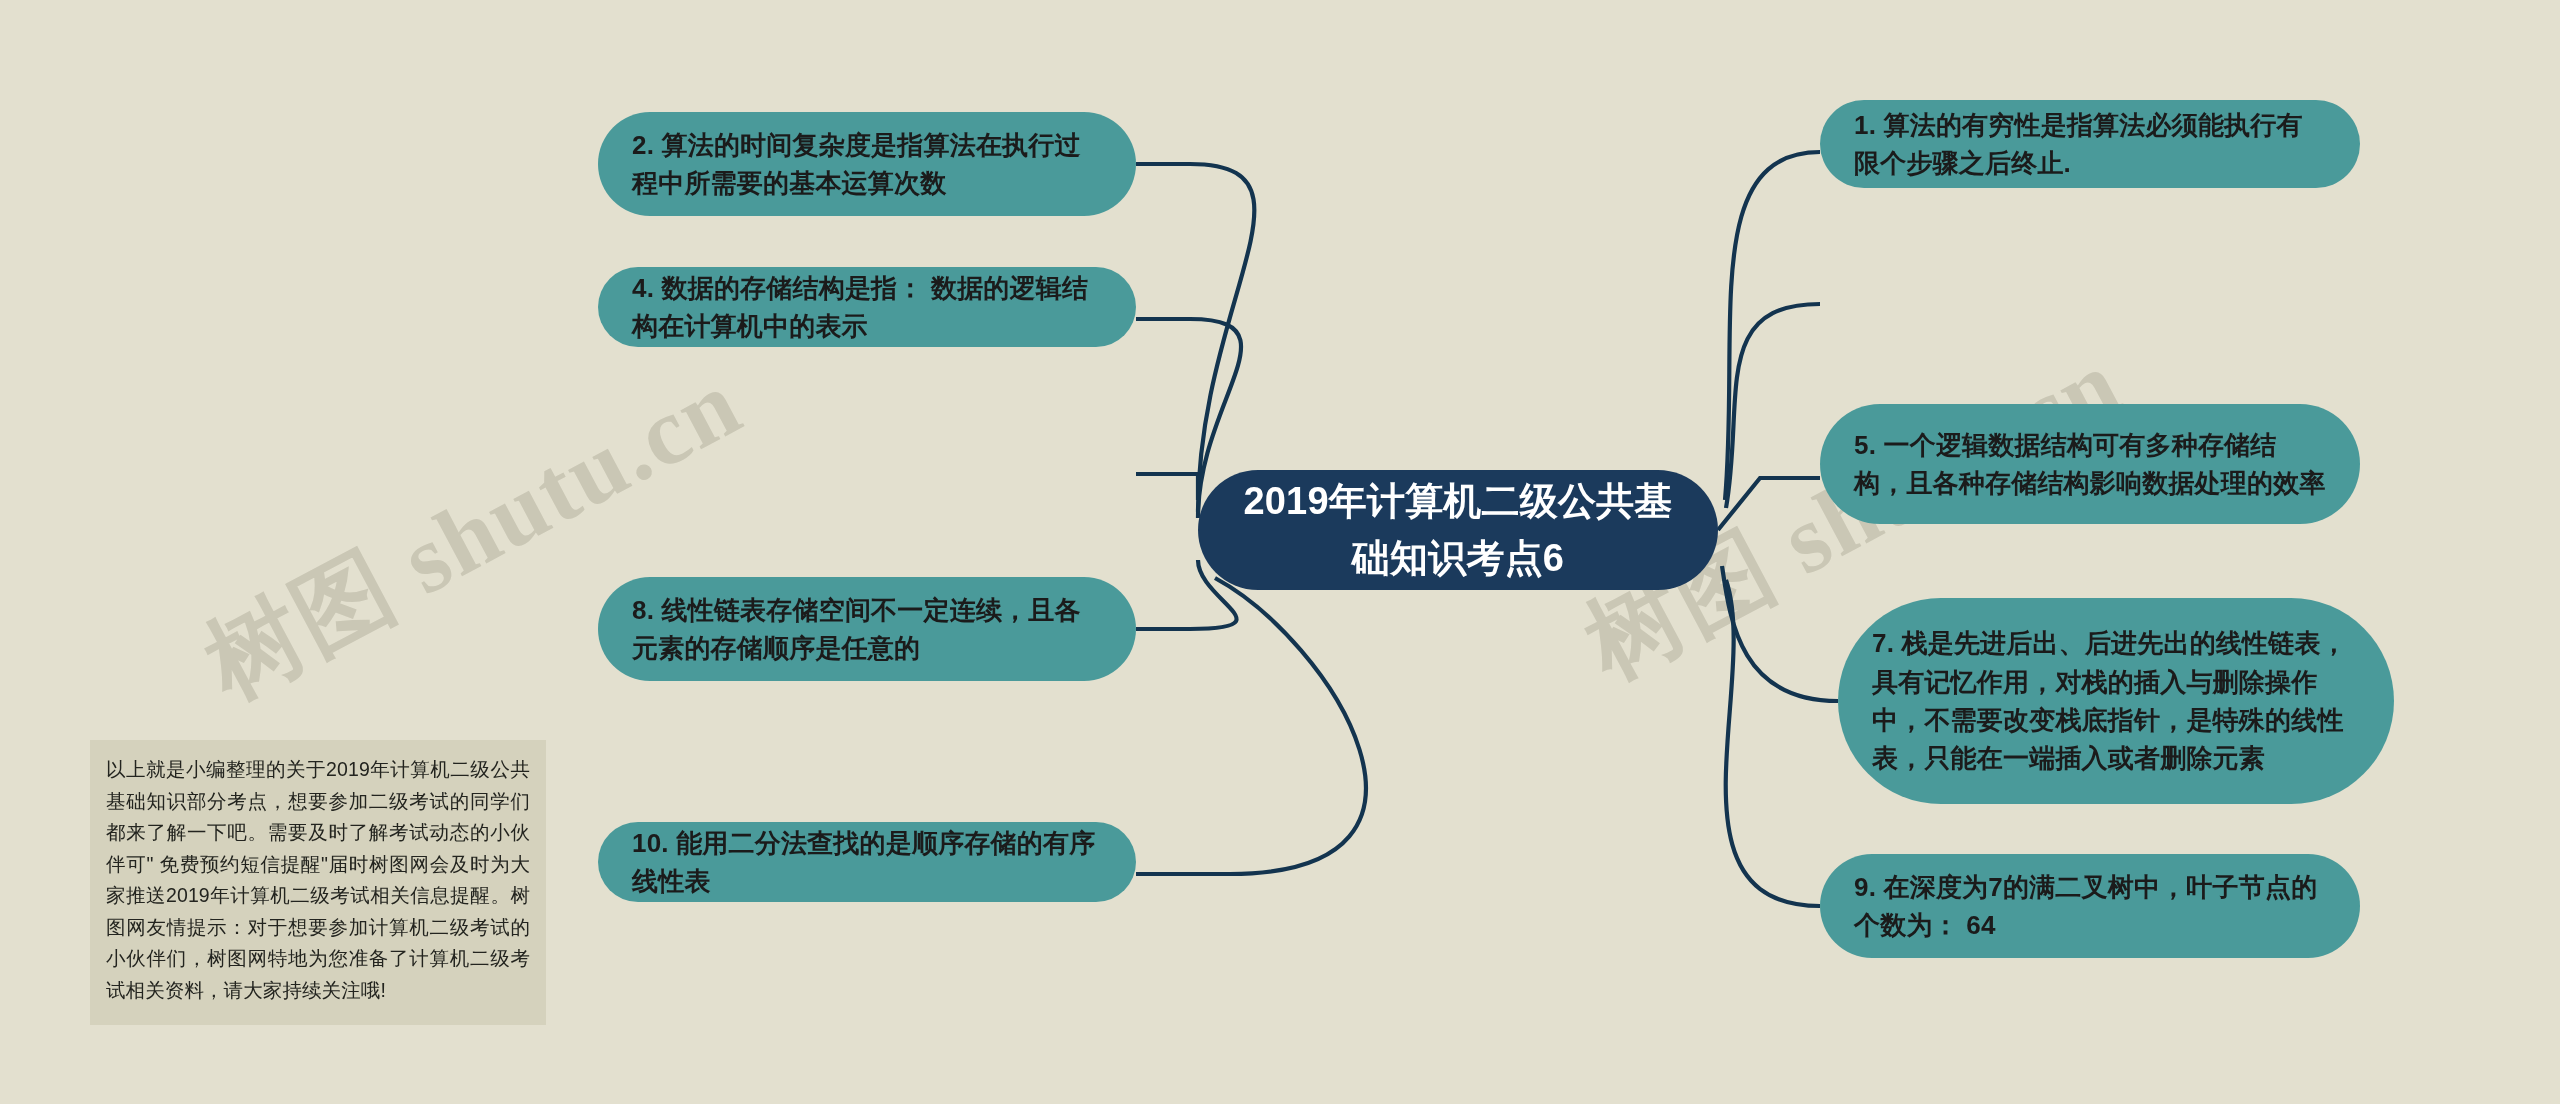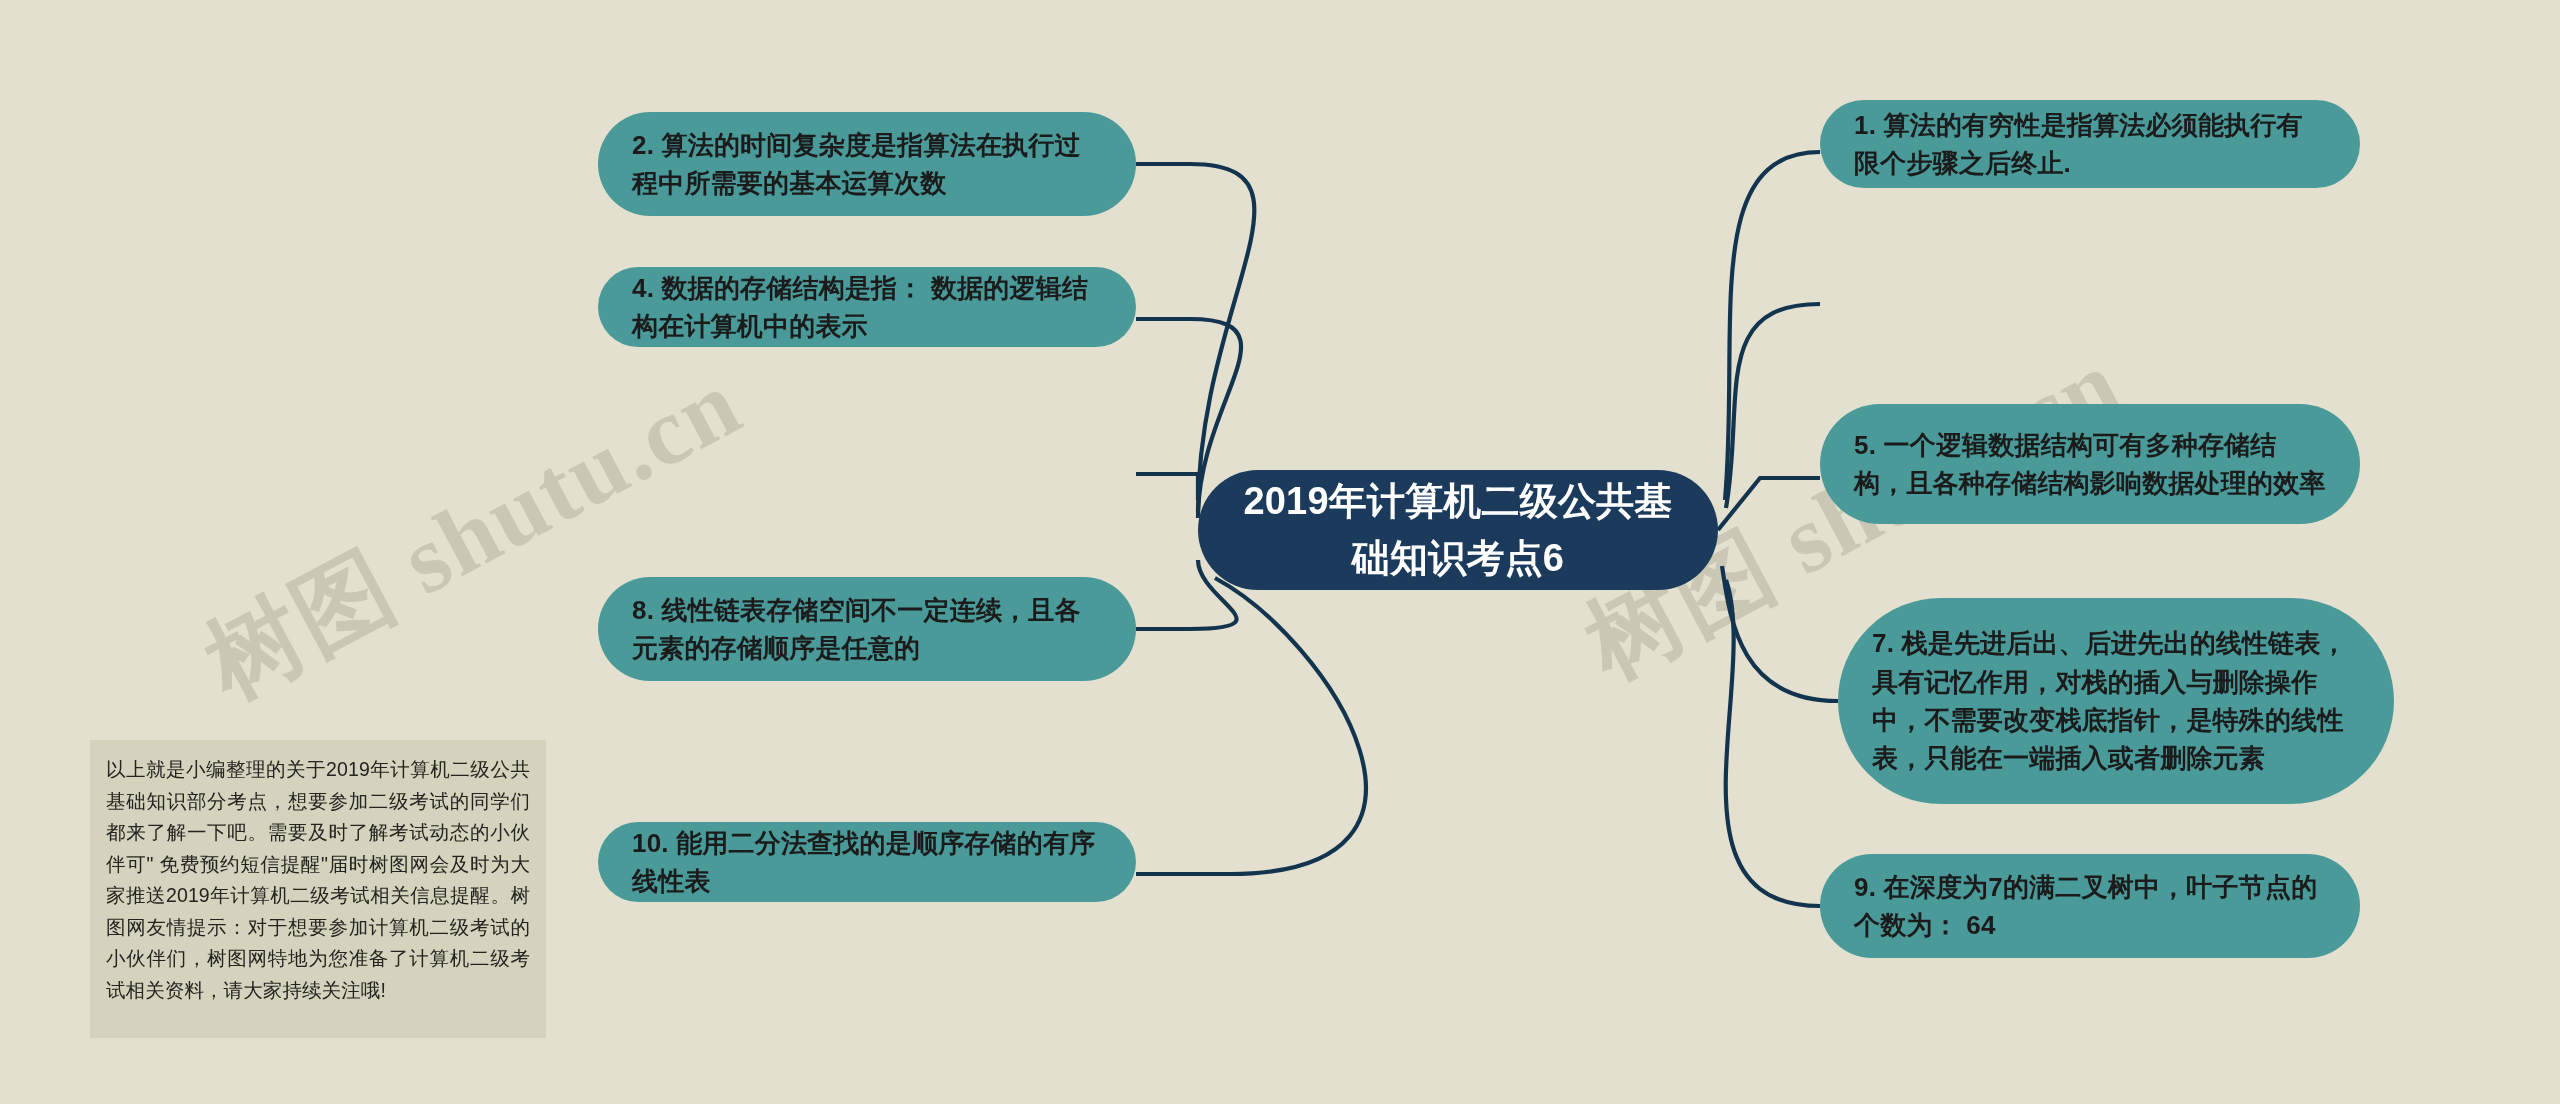--- a/index.html
+++ b/index.html
@@ -94,21 +94,21 @@
   #summary {
     position: absolute;
     left: 90px;
     top: 740px;
     width: 456px;
     box-sizing: border-box;
     background: #d5d2bd;
     color: #23241f;
     font-size: 19.5px;
     line-height: 1.62;
-    padding: 14px 16px 31px 16px;
+    padding: 14px 16px 18px 16px;
     text-align: justify;
     letter-spacing: 0.1px;
   }
 </style>
 </head>
 <body>
 
 <div id="canvas">
 
   <div class="watermark" id="wm-left">树图 shutu.cn</div>

